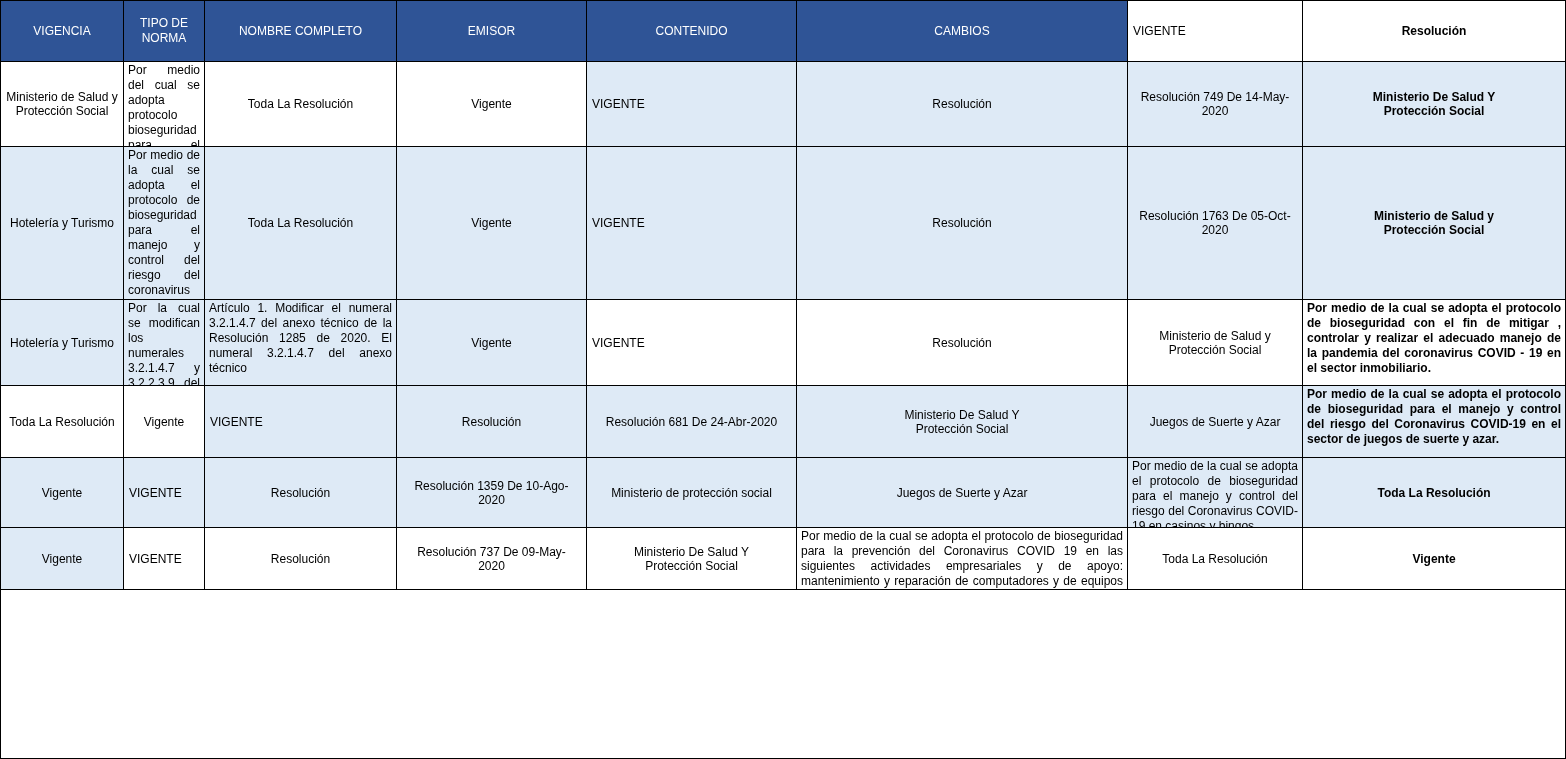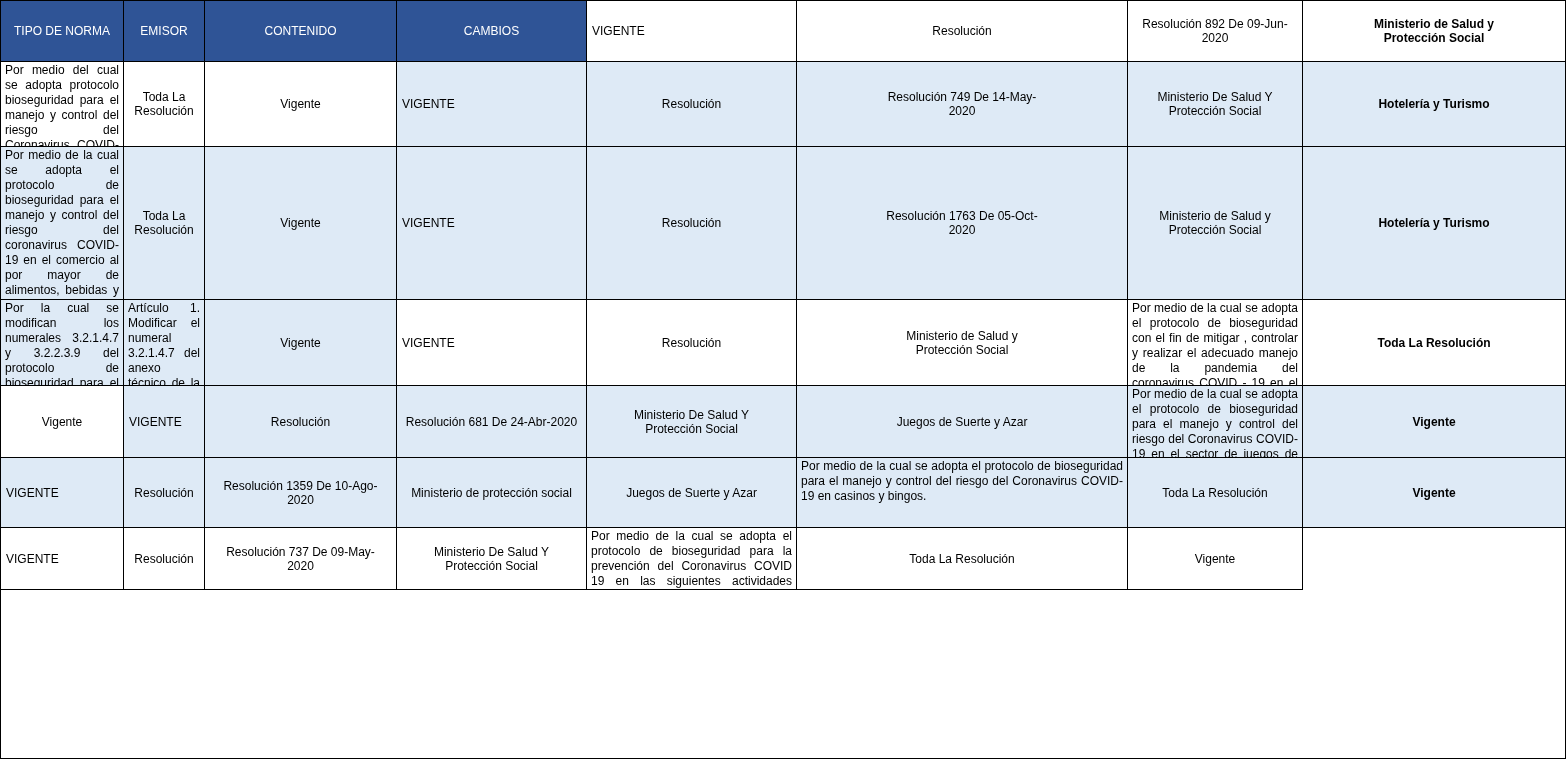--- a/index.html
+++ b/index.html
@@ -48,28 +48,29 @@
     line-height: 15px;
     padding: 1px 4px 0 4px;
   }
   .shade { background: #DEEAF6; }
 </style>
 </head>
 <body>
 
 <div class="table-grid">
 
+  <div class="cell hdr">VIGENCIA</div>
   <div class="cell hdr">TIPO DE NORMA</div>
+  <div class="cell hdr">NOMBRE COMPLETO</div>
   <div class="cell hdr">EMISOR</div>
   <div class="cell hdr">CONTENIDO</div>
   <div class="cell hdr">CAMBIOS</div>
 
   <div class="cell left">VIGENTE</div>
   <div class="cell">Resolución</div>
-  <div class="cell pre">Resolución 892 De 09-Jun-2020</div>
   <div class="cell pre">Ministerio de Salud y
 Protección Social</div>
   <div class="cell just">Por medio del cual se adopta protocolo bioseguridad para el manejo y control del riesgo del Coronavirus COVID-19 en Entidades Sector Financiero, Asegurador y Bursátil vigiladas por la Superintendencia Financiera de Colombia.</div>
   <div class="cell">Toda La Resolución</div>
   <div class="cell">Vigente</div>
 
   <div class="cell left shade">VIGENTE</div>
   <div class="cell shade">Resolución</div>
   <div class="cell pre shade">Resolución 749 De 14-May-
 2020</div>

